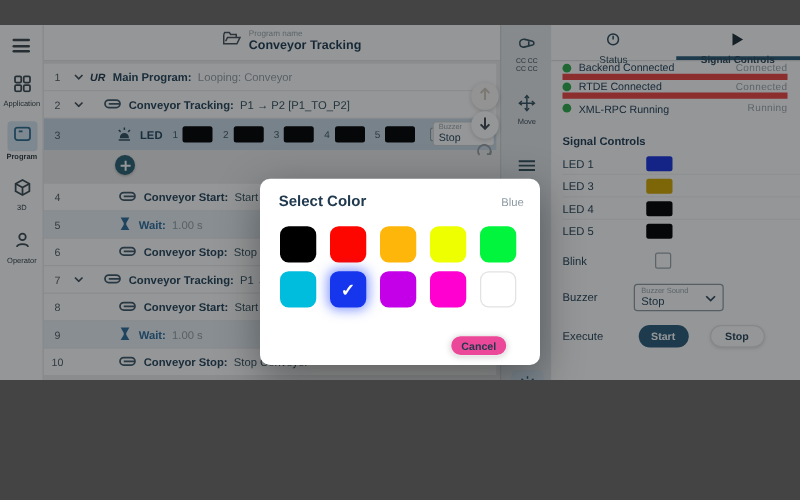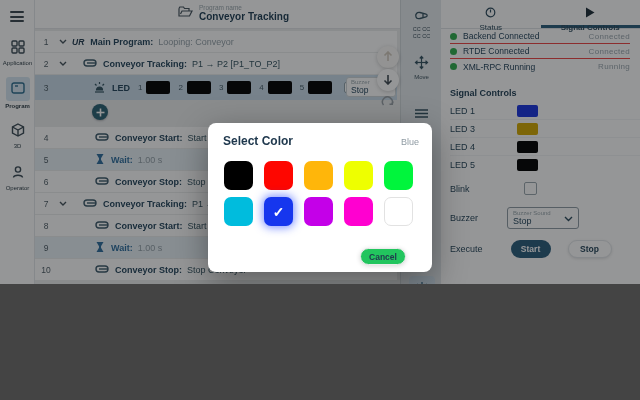--- a/index.html
+++ b/index.html
@@ -1,18 +1,18 @@
 <!DOCTYPE html>
 <html><head>
 <meta charset="utf-8">
 <style>
   html,body{margin:0;padding:0;background:#444;}
   *{box-sizing:border-box;}
   .app{position:relative;width:640px;height:284px;overflow:hidden;background:#ebedee;
-       font-family:"Liberation Sans",sans-serif;-webkit-font-smoothing:antialiased;}
+       font-family:"Liberation Sans",sans-serif;margin-top:20px;-webkit-font-smoothing:antialiased;}
 
   
   .sidebar{position:absolute;left:0;top:0;width:35px;height:363px;background:#fff;border-right:1px solid #e2e6e9;z-index:5;}
   .burger{position:absolute;left:10px;top:11px;width:14px;height:11px;cursor:pointer;}
   .burger span{display:block;height:2px;background:#3c4850;margin-bottom:2.5px;border-radius:1px;}
   .sbitem{position:absolute;left:0;width:35px;text-align:center;color:#3a4a55;}
   .sbitem .lbl{font-size:6px;color:#2f3e47;display:block;margin-top:2px;}
   .sbchip{display:inline-block;padding:3px 5px;border-radius:3px;}
   .sbchip.on{background:#d6e7f2;}
   .sbchip.on svg{stroke:#2b6b8f;}
@@ -61,21 +61,21 @@
   .towerlbl{font-size:6px;font-weight:bold;color:#1d3c52;line-height:1.3;display:block;}
 
   
   .panel{position:absolute;left:441px;top:0;width:199px;height:363px;background:#fff;z-index:4;}
   .tabs{display:flex;height:29px;border-bottom:1px solid #dfe3e6;}
   .tab{flex:1;text-align:center;padding-top:4px;cursor:pointer;}
   .tab .tlbl{font-size:8px;color:#2c4a5c;display:block;margin-top:1px;}
   .tab.active{border-bottom:3px solid #2a5d7c;}
   .tab.active .tlbl{font-weight:bold;}
   .phead{font-size:9px;font-weight:bold;color:#1d3c52;margin:10px 0 4px 9px;}
-  .connrow{display:flex;align-items:center;height:15px;margin:0 10px 0 9px;border-bottom:1px solid #ef4444;}
+  .connrow{display:flex;align-items:center;height:15px;margin:0 10px 0 9px;border-bottom:5px solid #ef4444;}
   .dot{width:7px;height:7px;border-radius:50%;flex:none;}
   .connlbl{font-size:8.5px;color:#23425a;margin-left:6px;}
   .connval{margin-left:auto;font-size:8px;color:#9aa6ae;letter-spacing:.3px;}
   .ledrow{display:flex;align-items:center;height:18px;margin-left:9px;border-bottom:1px solid #f2f4f6;}
   .ledlbl{font-size:9px;color:#27465a;width:67px;flex:none;}
   .ledsw{width:21px;height:12px;border-radius:2px;flex:none;cursor:pointer;}
   .blinkrow{display:flex;align-items:center;margin:8px 0 0 9px;}
   .pcbx{width:13px;height:13px;border:1px solid #9aa7ae;border-radius:2px;background:#fff;margin-left:54px;cursor:pointer;}
   .buzrow{display:flex;align-items:flex-start;margin:12px 0 0 9px;}
   .buzsel{position:relative;width:72px;border:1px solid #8f9ca4;border-radius:3px;padding:2px 5px;margin-left:29px;background:#fff;cursor:pointer;}
@@ -92,21 +92,21 @@
   .modal{position:absolute;left:208px;top:123px;width:224px;height:149px;background:#fff;border-radius:8px;
          box-shadow:0 10px 34px rgba(0,0,0,.38);z-index:60;}
   .mtitle{position:absolute;left:15px;top:11px;font-size:12px;font-weight:bold;color:#20394e;}
   .msel{position:absolute;right:13px;top:14px;font-size:9px;color:#8e9aa2;}
   .chips{position:absolute;left:16px;top:38px;display:grid;grid-template-columns:repeat(5,29px);grid-auto-rows:29px;gap:7px 11px;}
   .chip{width:29px;height:29px;border-radius:7px;cursor:pointer;position:relative;}
   .chip.white{border:1px solid #e2e2e2;}
   .chip.selchip{box-shadow:0 0 9px 2px rgba(35,70,255,.55);}
   .check{position:absolute;left:0;top:0;width:100%;height:100%;display:flex;align-items:center;justify-content:center;
          color:#fff;font-size:14px;font-weight:bold;}
-  .cancel{position:absolute;left:152px;top:125px;width:46px;height:17px;border-radius:9px;background:#22c55e;border:1px solid #ececec;
+  .cancel{position:absolute;left:152px;top:125px;width:46px;height:17px;border-radius:9px;background:#ec4899;border:1px solid #ececec;
           box-shadow:0 1px 5px rgba(0,0,0,.16);font-size:8.5px;font-weight:bold;color:#20394e;
           display:flex;align-items:center;justify-content:center;cursor:pointer;}
 
   
   .bbar{position:absolute;left:0;top:363px;width:640px;height:37px;background:#162a38;border-top:2px solid #3ca33f;z-index:70;}
   .rlogo{position:absolute;left:19px;top:4px;width:27px;height:27px;border-radius:50%;border:2px solid #3fae43;
          display:flex;align-items:center;justify-content:center;color:#3fae43;font-size:9px;font-weight:bold;font-style:italic;}
   .rstate{position:absolute;left:90px;top:6px;}
   .rstate .s1{font-size:7px;color:#8b9ba6;display:block;}
   .rstate .s2{font-size:11px;font-weight:bold;color:#fff;display:block;margin-top:1px;}

